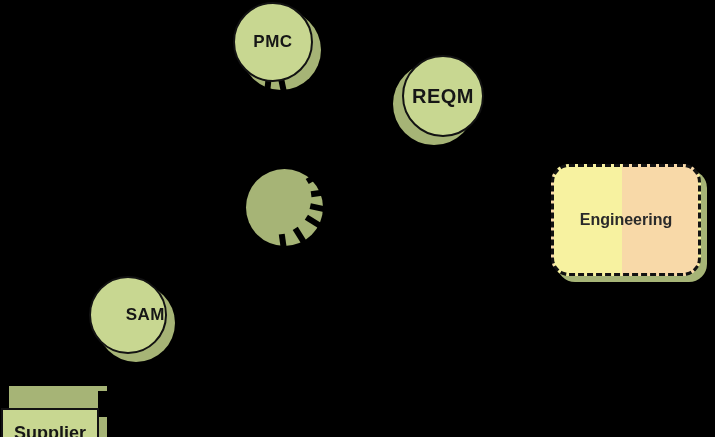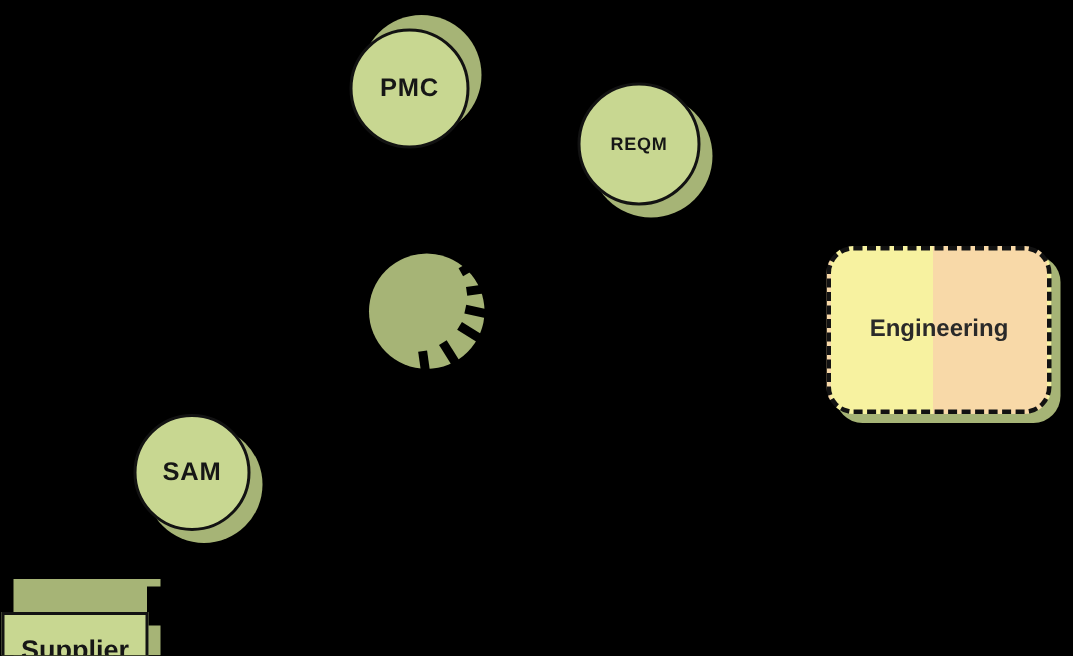--- a/index.html
+++ b/index.html
@@ -19,30 +19,30 @@
   }
   .node-circle{
     position:absolute;border-radius:50%;
     background:#c8d791;
     border:2px solid #121212;
     display:flex;align-items:center;justify-content:center;
     font-weight:700;color:#161616;letter-spacing:.5px;
   }
   
   .sh-pmc{left:241px;top:10px;width:80px;height:80px;}
-  .c-pmc {left:233px;top:19px; width:80px;height:80px;font-size:17px;}
+  .c-pmc {left:233px;top:2px; width:80px;height:80px;font-size:17px;}
   
   .sh-reqm{left:393px;top:63px;width:82px;height:82px;}
-  .c-reqm {left:385px;top:55px;width:82px;height:82px;font-size:12px;}
+  .c-reqm {left:402px;top:55px;width:82px;height:82px;font-size:20px;}
   
   .sh-pp{left:246px;top:169px;width:77px;height:77px;}
   .c-pp {left:238px;top:161px;width:77px;height:77px;font-size:17px;}
   
   .sh-sam{left:97px;top:284px;width:78px;height:78px;}
-  .c-sam {left:89px;top:276px;width:78px;height:78px;font-size:17px;}
+  .c-sam {left:89px;top:276px;width:78px;height:78px;font-size:17px;justify-content:flex-end;}
 
   
   .cut{position:absolute;background:#000;}
   .cut-pmc-1{left:274px;top:80px;width:16px;height:6px;transform:rotate(78deg);}
   .cut-pmc-2{left:260px;top:81px;width:16px;height:6px;transform:rotate(96deg);}
   .cut-pp-1{left:306px;top:174px;width:18px;height:6px;transform:rotate(-30deg);}
   .cut-pp-2{left:311px;top:190px;width:18px;height:6px;transform:rotate(-8deg);}
   .cut-pp-3{left:310px;top:205px;width:18px;height:6px;transform:rotate(12deg);}
   .cut-pp-4{left:305px;top:219px;width:18px;height:6px;transform:rotate(32deg);}
   .cut-pp-5{left:291px;top:233px;width:18px;height:6px;transform:rotate(58deg);}

